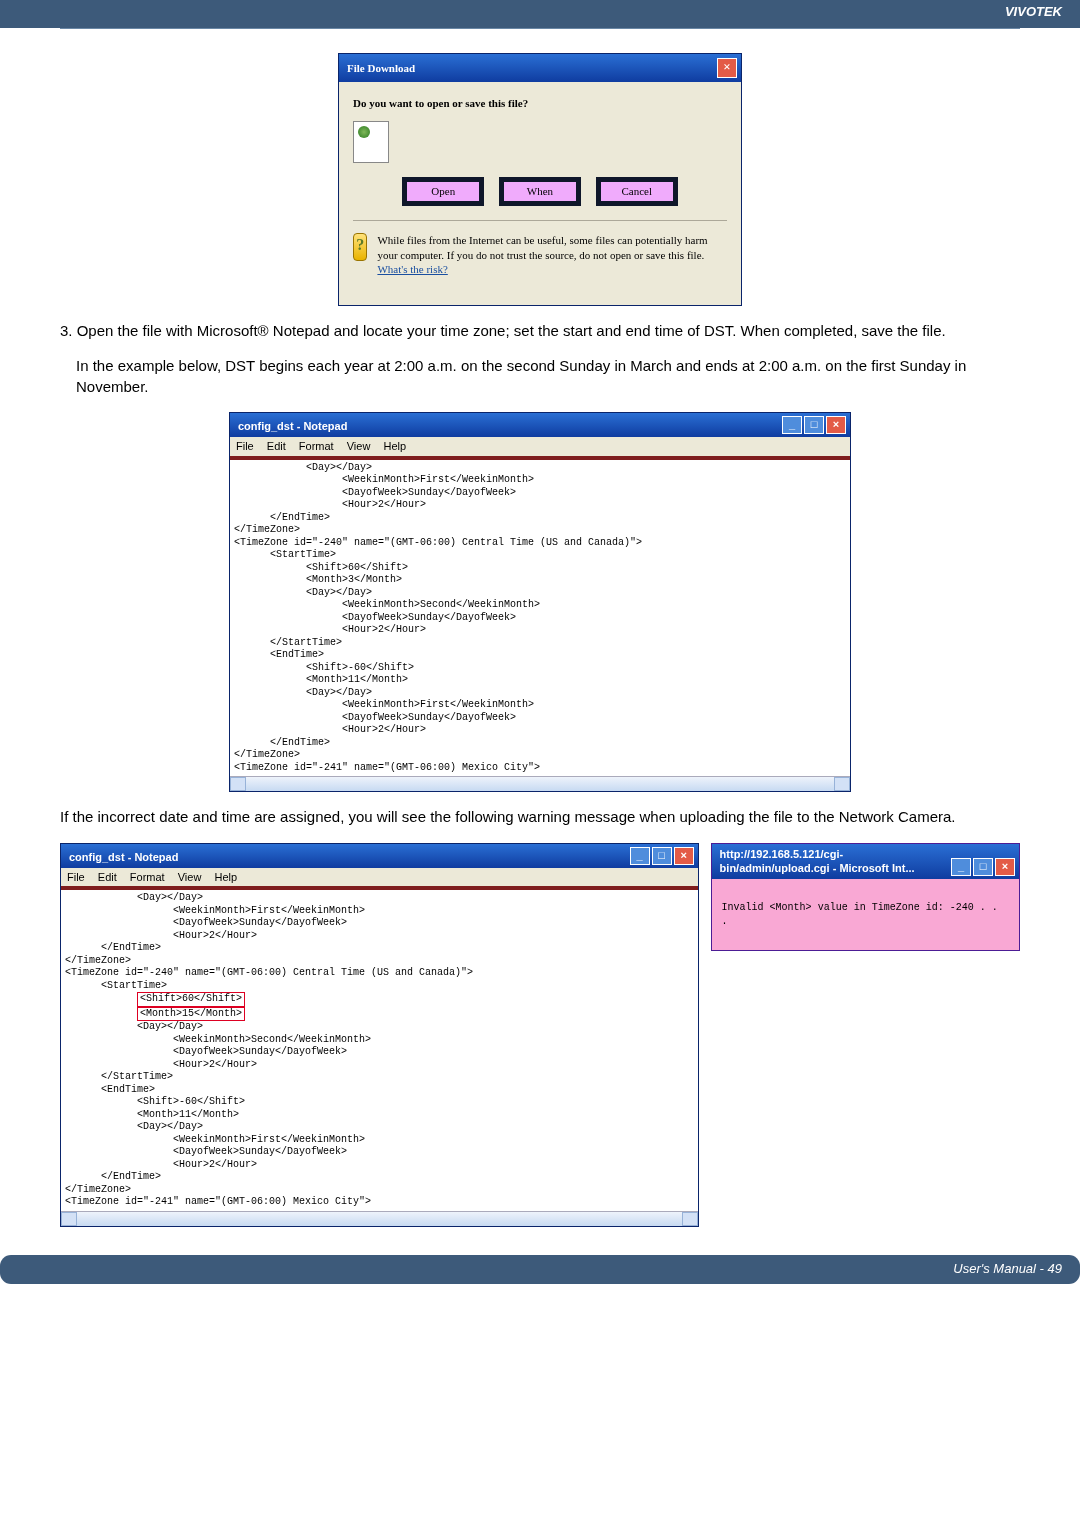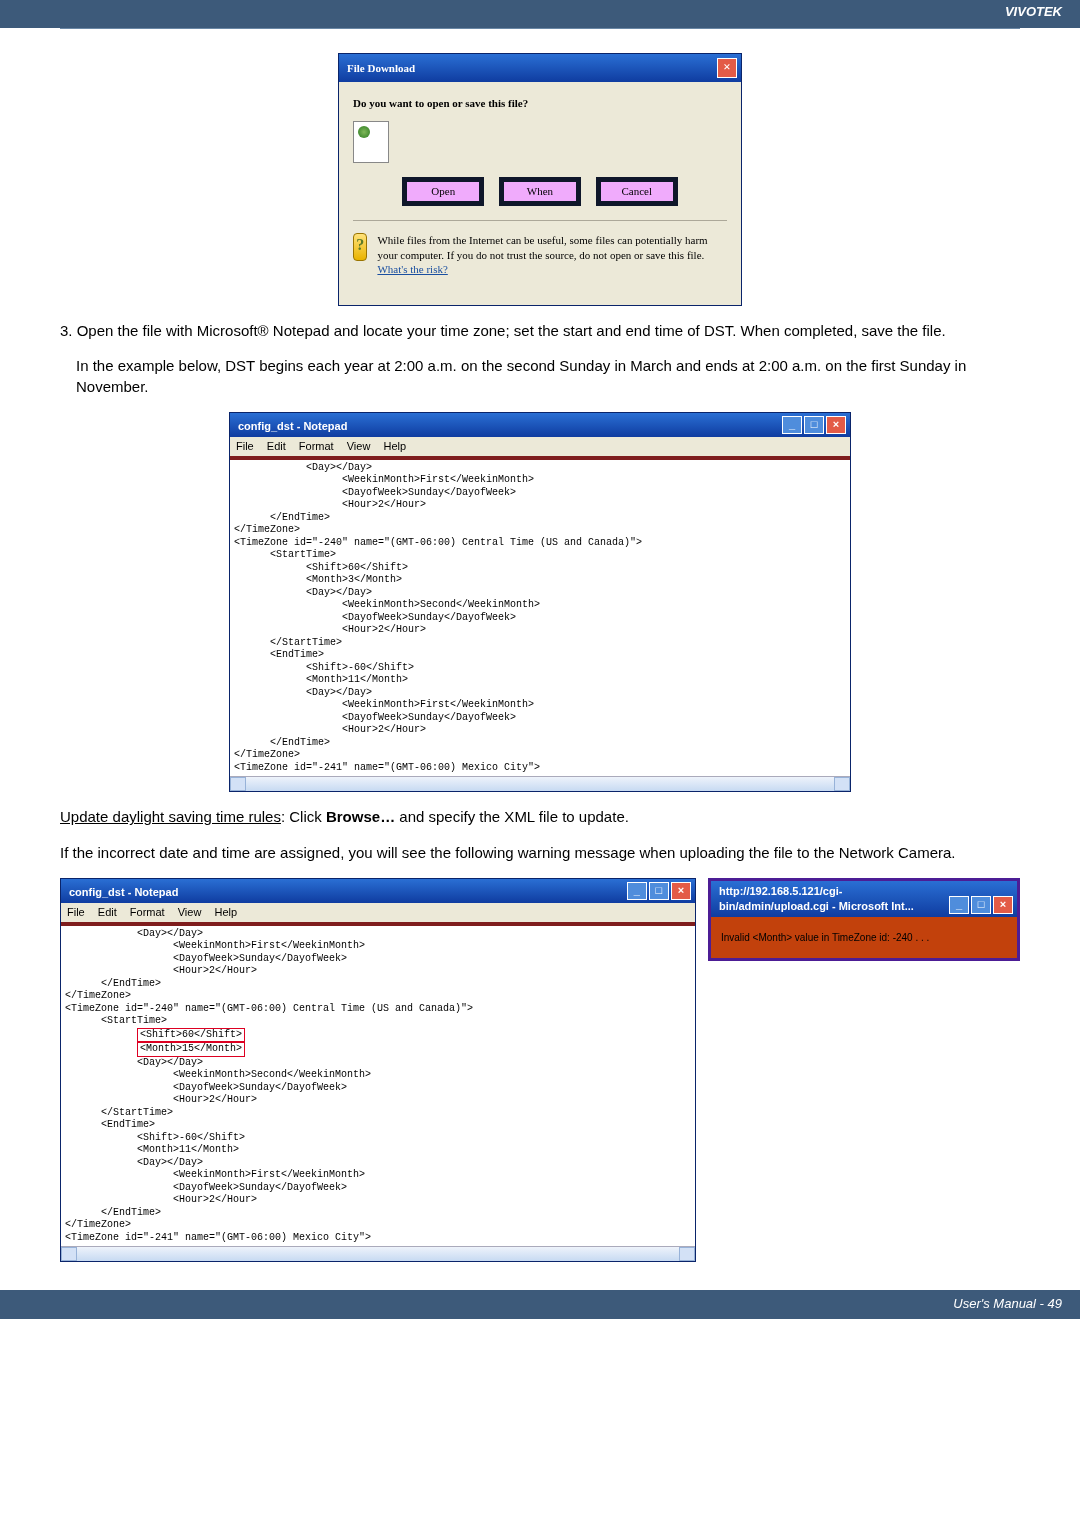--- a/index.html
+++ b/index.html
@@ -120,27 +120,27 @@
     color: #000;
     padding: 2px 4px;
     white-space: pre;
     overflow: hidden;
     line-height: 1.25;
   }
   .row2 { display: flex; gap: 12px; align-items: flex-start }
   .np-small { width: 700px }
   .ie-win {
     width: 338px;
-    border: 3px solid #4c1d95;
+    border: 1px solid #4c1d95;
     font-family: Tahoma, sans-serif;
-    background: #c2410c;
+    background: #f9a8d4;
   }
   .ie-body {
-    font-family: Liberation Sans, sans-serif;
-    font-size: 10px; padding: 14px 10px;
+    font-family: Liberation Mono, monospace;
+    font-size: 10px; padding: 22px 10px;
   }
   .hscroll {
     height: 14px;
     background: linear-gradient(#eef3fb,#c7daf2);
     border-top: 1px solid #aab;
     position: relative;
   }
   .hscroll:before, .hscroll:after {
     content:""; position:absolute; top:0; width:14px; height:12px;
     background:#d3e1f6; border:1px solid #97b2d8;
@@ -148,20 +148,21 @@
   .hscroll:before{left:0} .hscroll:after{right:0}
   .circled { border: 1px solid #d02; display: inline-block; padding: 0 2px }
   .footer {
     background: #3d5a7a;
     color: #fff;
     font-style: italic;
     font-size: 13px;
     text-align: right;
     padding: 6px 18px 8px 0;
     margin-top: 18px;
+    border-radius: 11px;
   }
 </style>
 </head>
 <body>
 
 <div class="top-bar">
   <span>VIVOTEK</span>
 </div>
 <div class="sep-line"></div>
 
@@ -236,23 +237,20 @@
                   &lt;WeekinMonth&gt;First&lt;/WeekinMonth&gt;
                   &lt;DayofWeek&gt;Sunday&lt;/DayofWeek&gt;
                   &lt;Hour&gt;2&lt;/Hour&gt;
       &lt;/EndTime&gt;
 &lt;/TimeZone&gt;
 &lt;TimeZone id="-241" name="(GMT-06:00) Mexico City"&gt;</div>
       <div class="hscroll"></div>
     </div>
   </div>
 
-  <p>
-    <span class="underline">Update daylight saving time rules</span><span>: Click </span><b>Browse…</b><span> and specify the XML file to update.</span>
-  </p>
 
   <p>If the incorrect date and time are assigned, you will see the following warning message when uploading the file to the Network Camera.</p>
 
   <div class="row2">
     <div class="notepad np-small">
       <div class="np-title">
         <span>config_dst - Notepad</span>
         <div class="np-sys">
           <div>_</div>
           <div>□</div>

